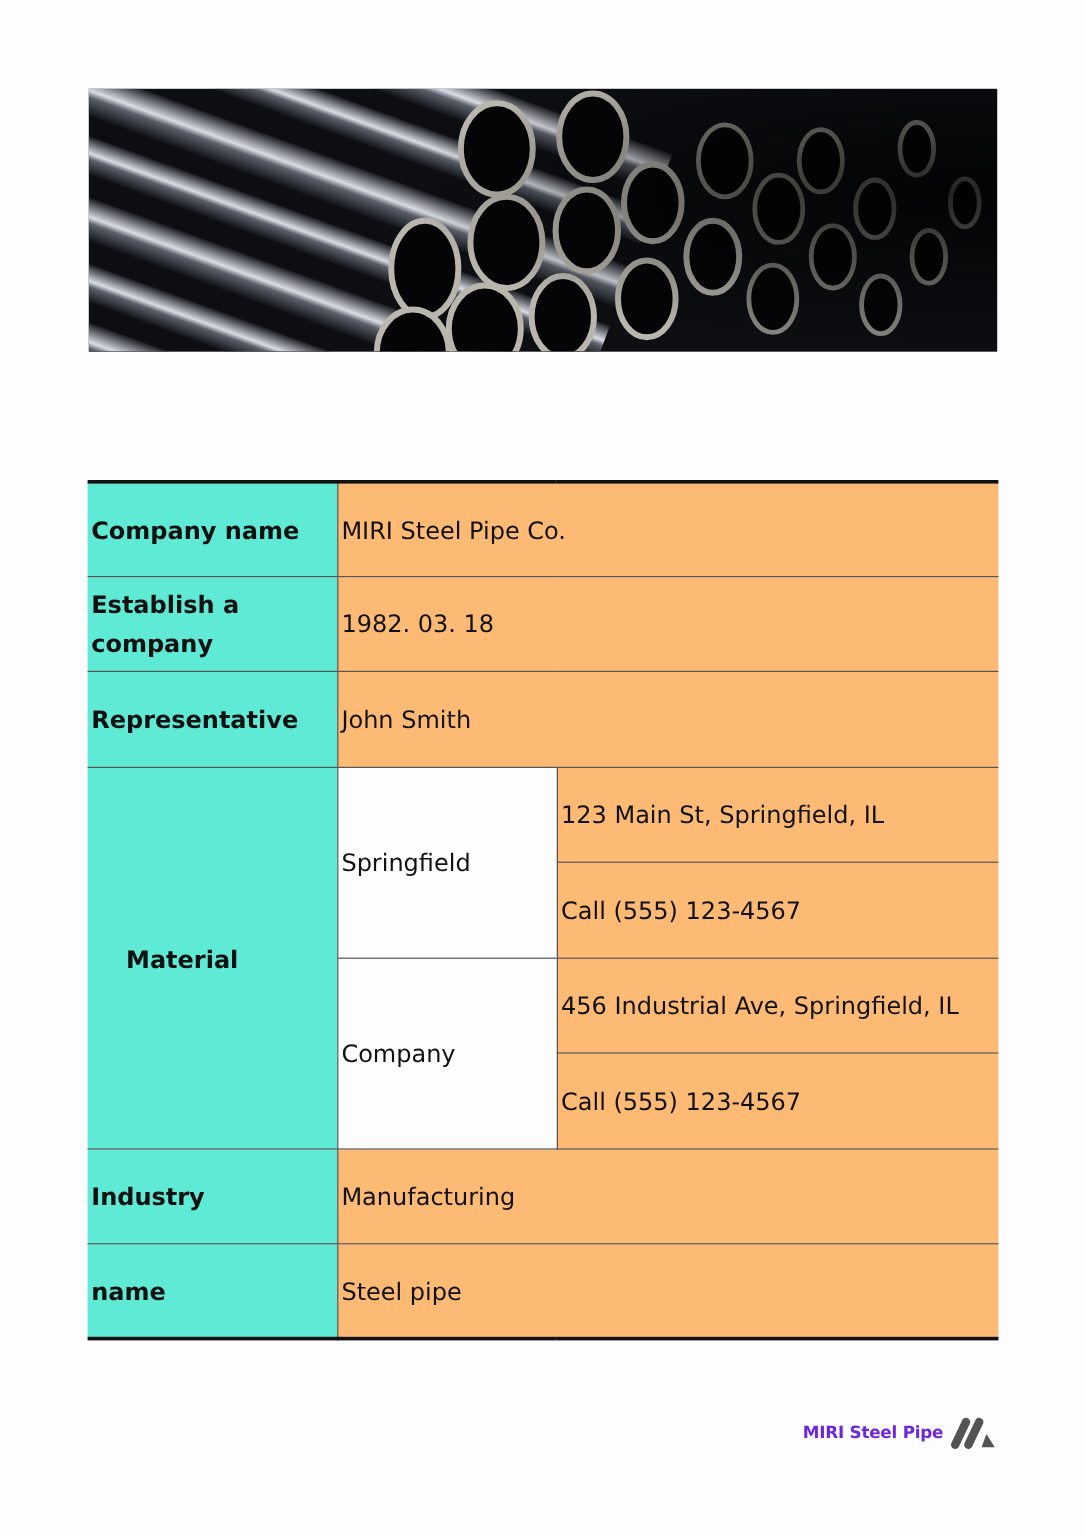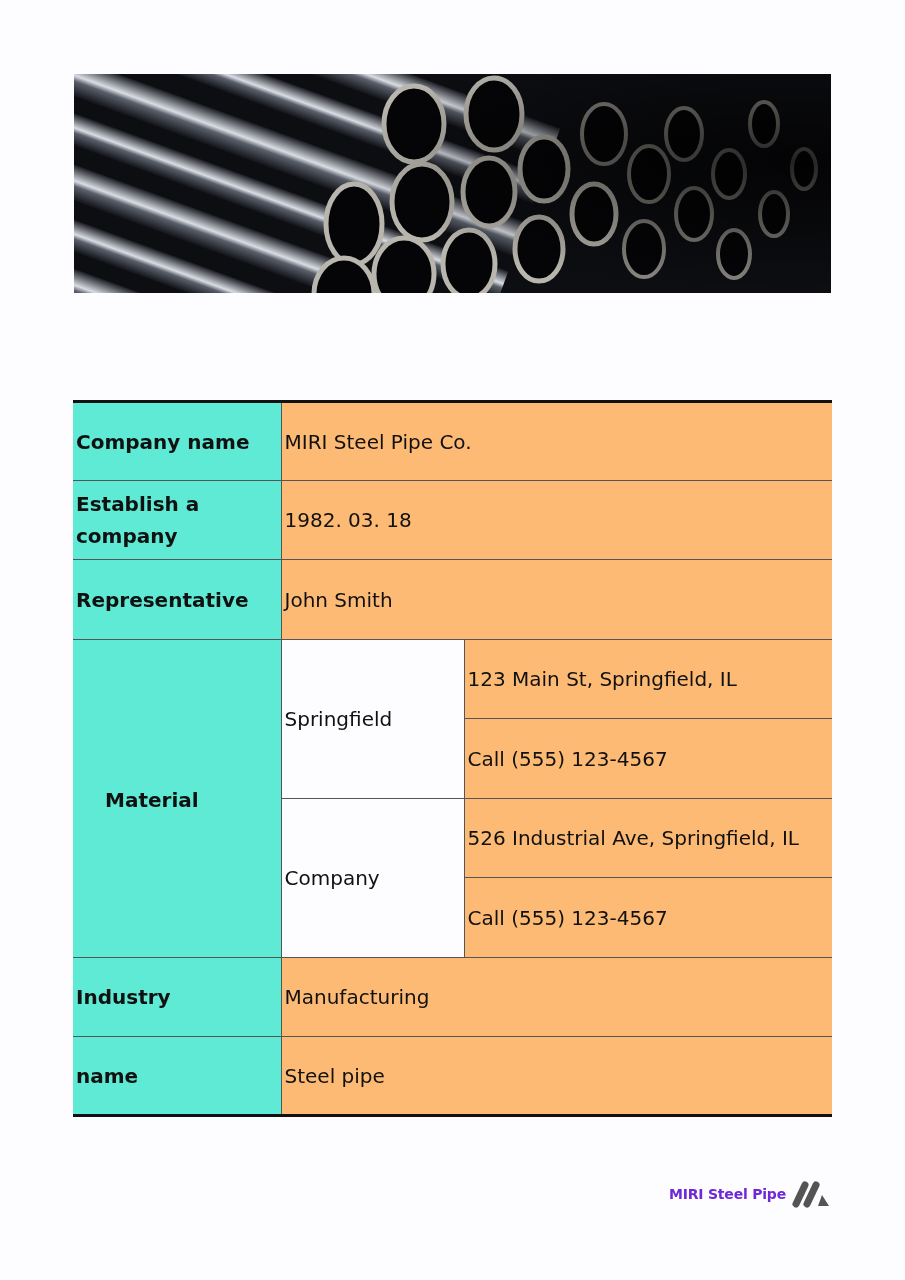--- a/index.html
+++ b/index.html
@@ -130,21 +130,21 @@
   <tr>
     <td class="label" rowspan="4" style="padding-top:2px;padding-left:32px;">Material</td>
     <td class="sub" rowspan="2">Springfield</td>
     <td class="val">123 Main St, Springfield, IL</td>
   </tr>
   <tr class="r2">
     <td class="val">Call (555) 123-4567</td>
   </tr>
   <tr>
     <td class="sub" rowspan="2">Company</td>
-    <td class="val">526 Industrial Ave, Springfield, IL</td>
+    <td class="val">456 Industrial Ave, Springfield, IL</td>
   </tr>
   <tr class="r2">
     <td class="val">Call (555) 123-4567</td>
   </tr>
   <tr>
     <td class="label">Industry</td>
     <td class="val" colspan="2">Manufacturing</td>
   </tr>
   <tr>
     <td class="label">name</td>

